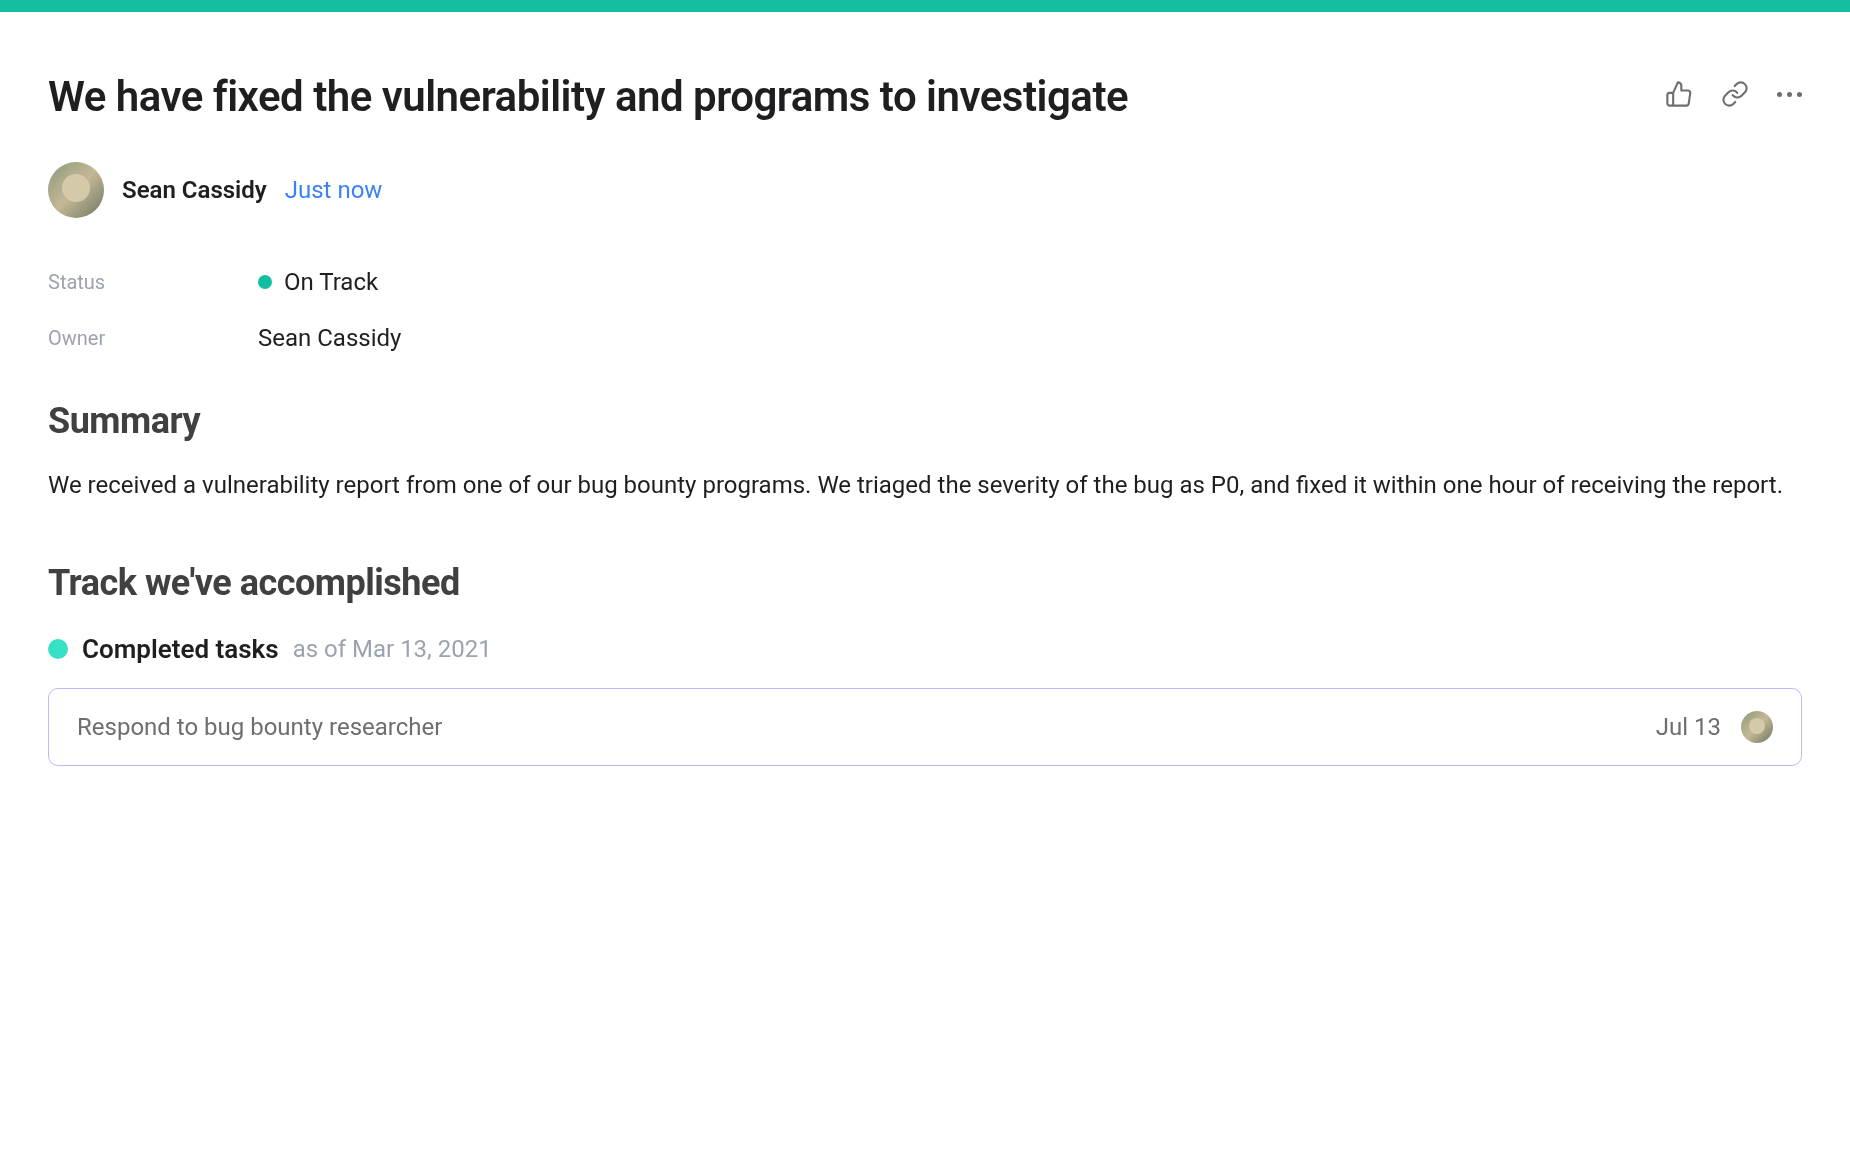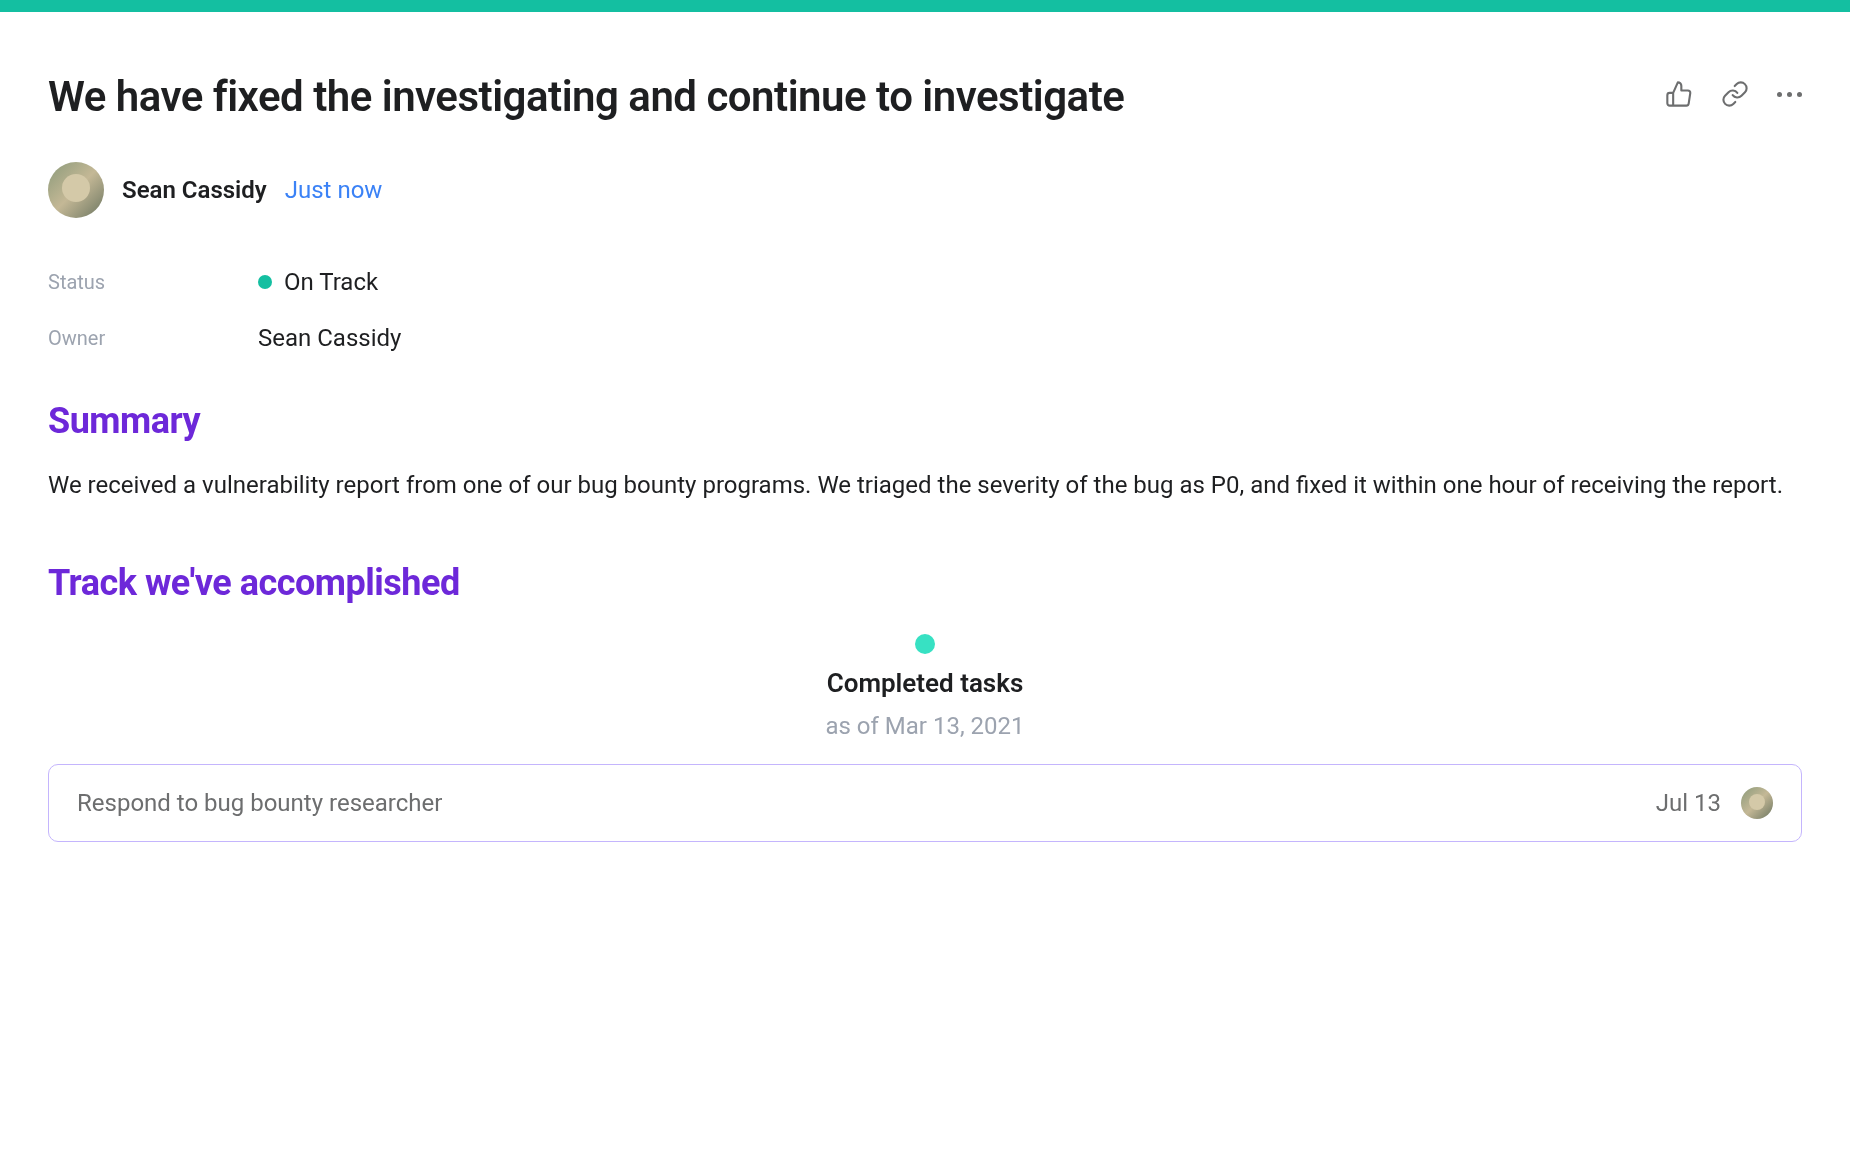--- a/index.html
+++ b/index.html
@@ -137,41 +137,40 @@
     }
     .status-dot {
       width: 14px;
       height: 14px;
       background: #14bfa1;
       border-radius: 50%;
     }
     .section-heading {
       font-size: 36px;
       font-weight: 700;
-      color: #6d28d9;
+      color: #404040;
       margin-bottom: 24px;
       letter-spacing: -0.5px;
     }
     .body-text {
       font-size: 24px;
       color: #1e1f21;
       line-height: 1.65;
       margin-bottom: 28px;
       font-weight: 400;
     }
     .accomplished-section {
       margin-top: 56px;
     }
     .completed-tasks-row {
       display: flex;
       align-items: center;
       gap: 14px;
       margin-top: 30px;
       margin-bottom: 24px;
-      flex-direction: column;
     }
     .completed-dot {
       width: 20px;
       height: 20px;
       background: #37e1c3;
       border-radius: 50%;
     }
     .completed-label {
       font-size: 26px;
       font-weight: 600;
@@ -206,21 +205,21 @@
     }
   </style>
 </head>
 <body>
 
 <div class="top-bar"></div>
 
 <div class="container">
 
   <div class="header-row">
-    <h1 class="page-title">We have fixed the investigating and continue to investigate</h1>
+    <h1 class="page-title">We have fixed the vulnerability and programs to investigate</h1>
     <div class="header-actions">
       <div class="icon-btn">
         <svg viewBox="0 0 24 24" fill="none" stroke="currentColor" stroke-width="1.8" stroke-linecap="round" stroke-linejoin="round">
           <path d="M14 9V5a3 3 0 0 0-3-3l-4 9v11h11.28a2 2 0 0 0 2-1.7l1.38-9a2 2 0 0 0-2-2.3zM7 22H4a2 2 0 0 1-2-2v-7a2 2 0 0 1 2-2h3"></path>
         </svg>
       </div>
       <div class="icon-btn">
         <svg viewBox="0 0 24 24" fill="none" stroke="currentColor" stroke-width="1.8" stroke-linecap="round" stroke-linejoin="round">
           <path d="M10 13a5 5 0 0 0 7.54.54l3-3a5 5 0 0 0-7.07-7.07l-1.72 1.71"></path>
           <path d="M14 11a5 5 0 0 0-7.54-.54l-3 3a5 5 0 0 0 7.07 7.07l1.71-1.71"></path>

